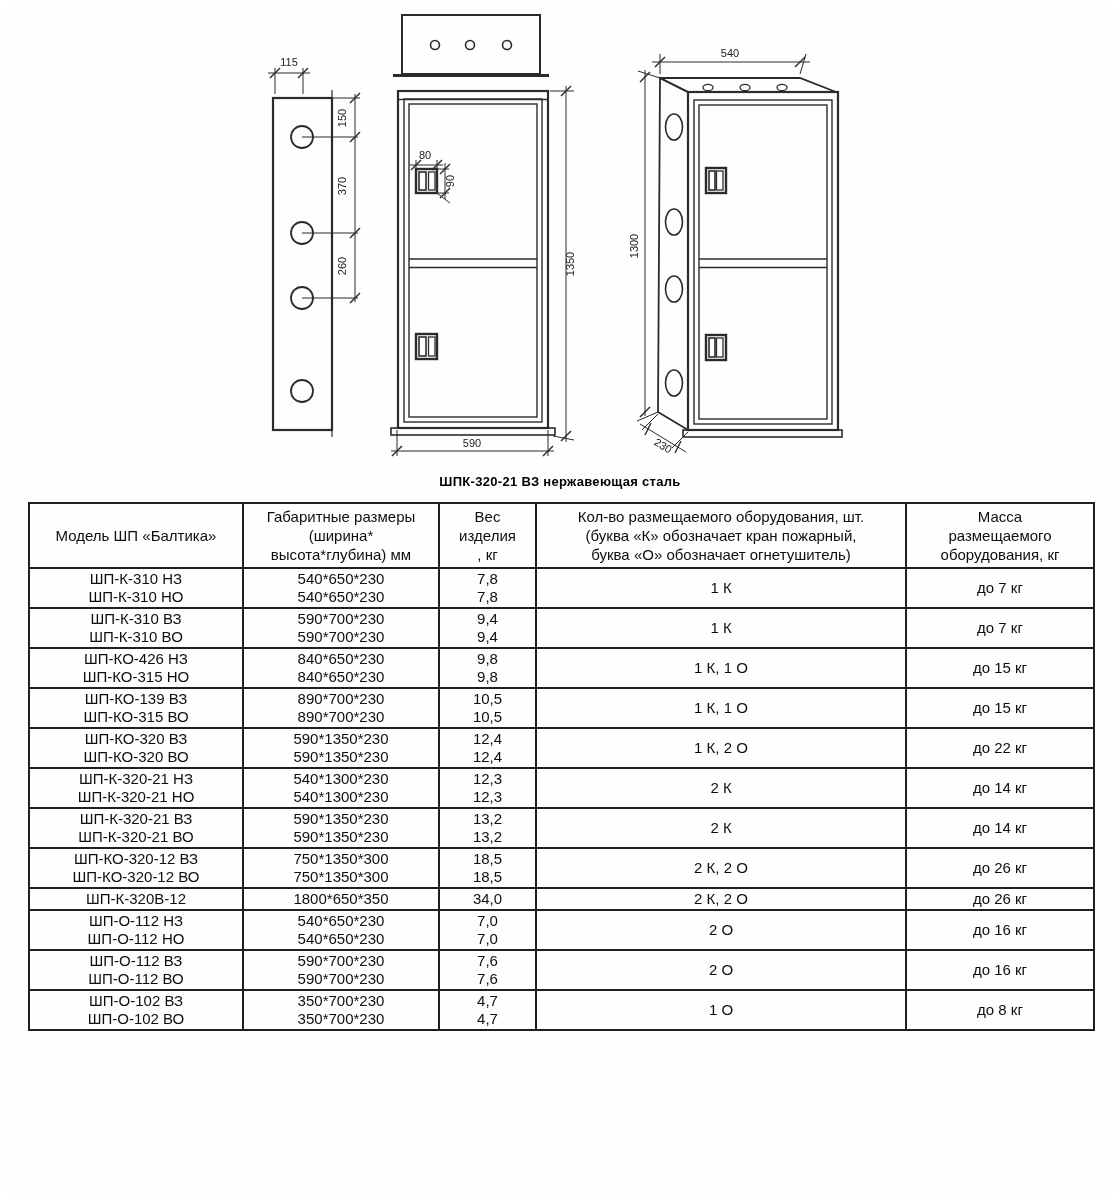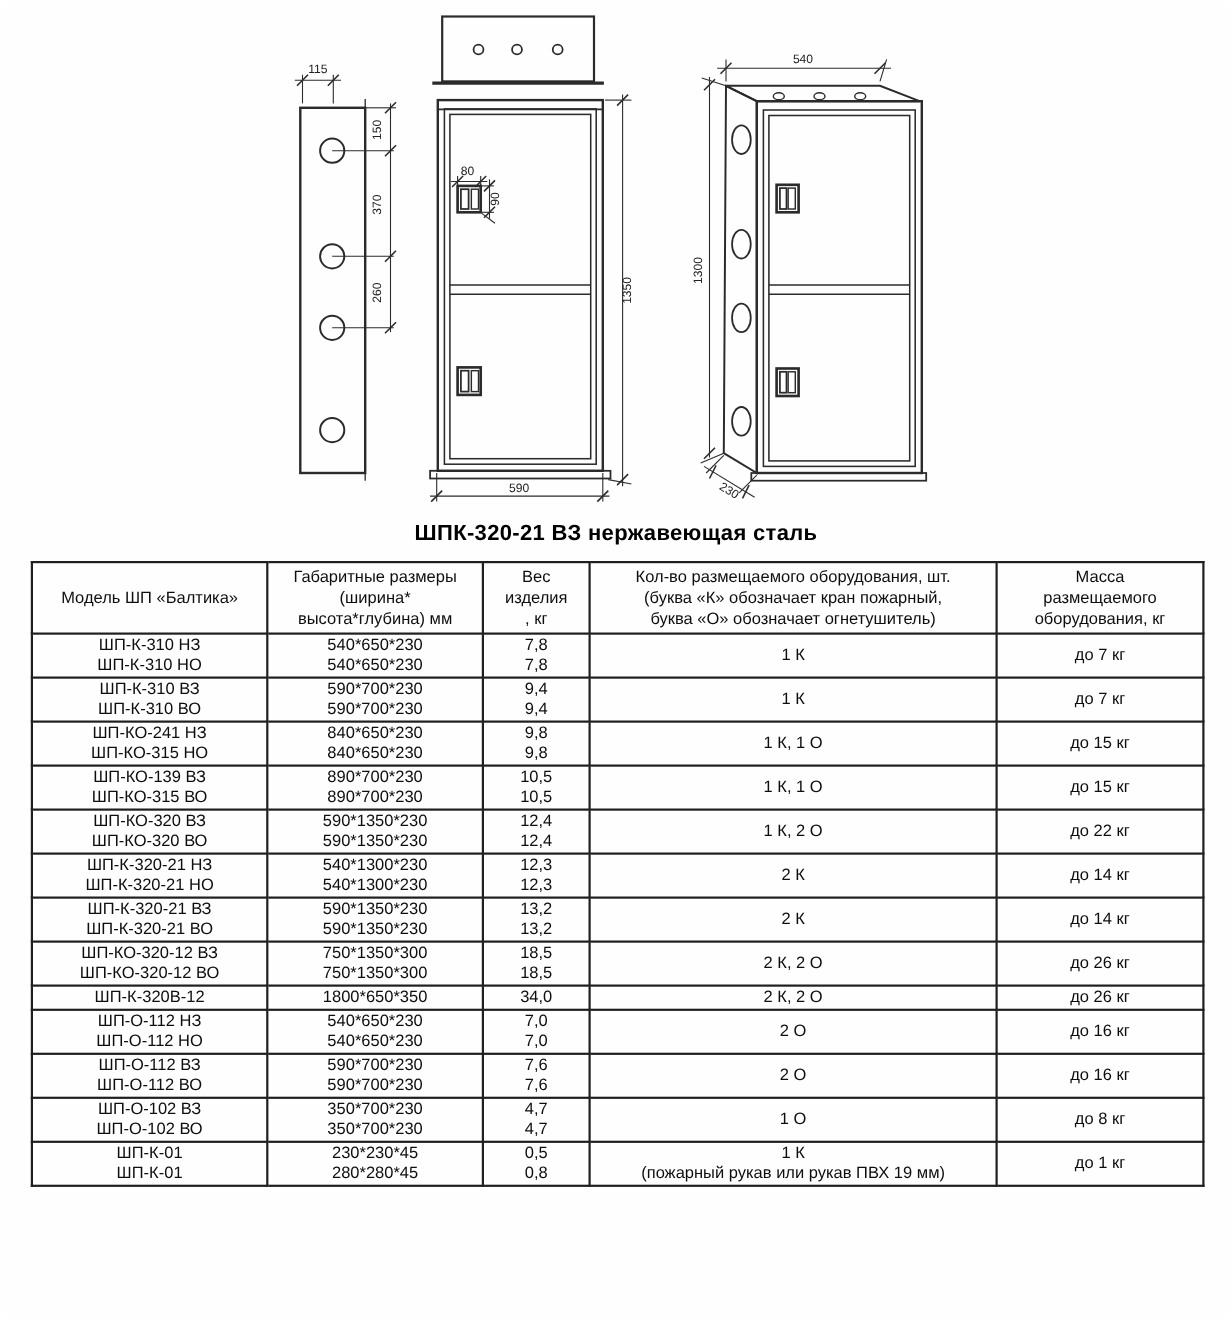--- a/index.html
+++ b/index.html
@@ -7,21 +7,21 @@
     width:1120px;height:1200px;overflow:hidden;background:#ffffff;
     font-family:"Liberation Sans", sans-serif;color:#111;
   }
   .page{position:relative;width:1120px;height:1200px;background:#fefefe;border-radius:19px;}
   svg{display:block;}
   svg line, svg rect, svg circle, svg ellipse, svg polygon, svg path{
     stroke:#2b2b2b;fill:none;
   }
   svg text{fill:#222;font-family:"Liberation Sans", sans-serif;font-size:11px;stroke:none;}
   .title{
-    text-align:center;font-size:20px;font-weight:bold;color:#000;
+    text-align:center;font-size:13px;font-weight:bold;color:#000;
     margin:6px 0 0 0;letter-spacing:0.3px;
   }
   table.spec{
     border-collapse:collapse;table-layout:fixed;
     margin:13px 0 0 28px;width:1065px;
   }
   table.spec th, table.spec td{
     border:2px solid #1f1f1f;text-align:center;vertical-align:middle;
     white-space:pre-line;font-size:15px;line-height:18px;padding:1px 2px;
     color:#0e0e0e;
@@ -218,21 +218,21 @@
           <td>ШП-К-310 ВЗ
 ШП-К-310 ВО</td>
           <td>590*700*230
 590*700*230</td>
           <td>9,4
 9,4</td>
           <td>1 К</td>
           <td>до 7 кг</td>
         </tr>
         <tr>
-          <td>ШП-КО-241 НЗ
+          <td>ШП-КО-426 НЗ
 ШП-КО-315 НО</td>
           <td>840*650*230
 840*650*230</td>
           <td>9,8
 9,8</td>
           <td>1 К, 1 О</td>
           <td>до 15 кг</td>
         </tr>
         <tr>
           <td>ШП-КО-139 ВЗ
@@ -314,27 +314,16 @@
         <tr>
           <td>ШП-О-102 ВЗ
 ШП-О-102 ВО</td>
           <td>350*700*230
 350*700*230</td>
           <td>4,7
 4,7</td>
           <td>1 О</td>
           <td>до 8 кг</td>
         </tr>
-        <tr>
-          <td>ШП-К-01
-ШП-К-01</td>
-          <td>230*230*45
-280*280*45</td>
-          <td>0,5
-0,8</td>
-          <td>1 К
-(пожарный рукав или рукав ПВХ 19 мм)</td>
-          <td>до 1 кг</td>
-        </tr>
       </tbody>
   </table>
 
 </div>
 
 </body></html>

